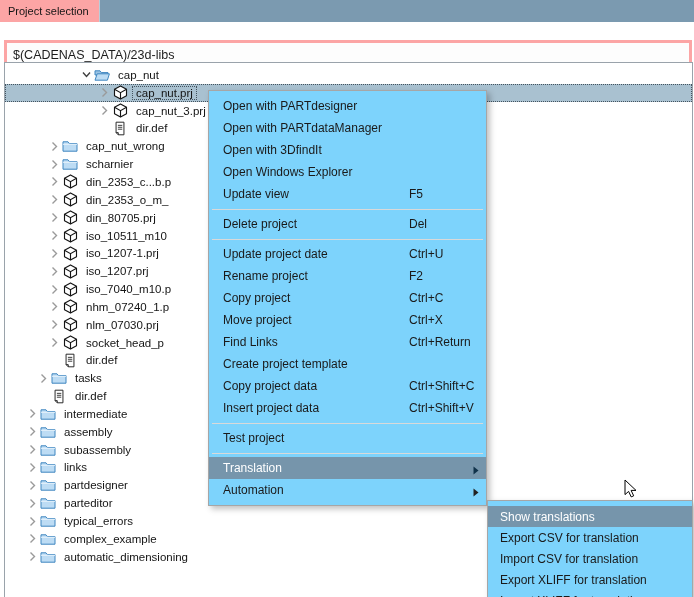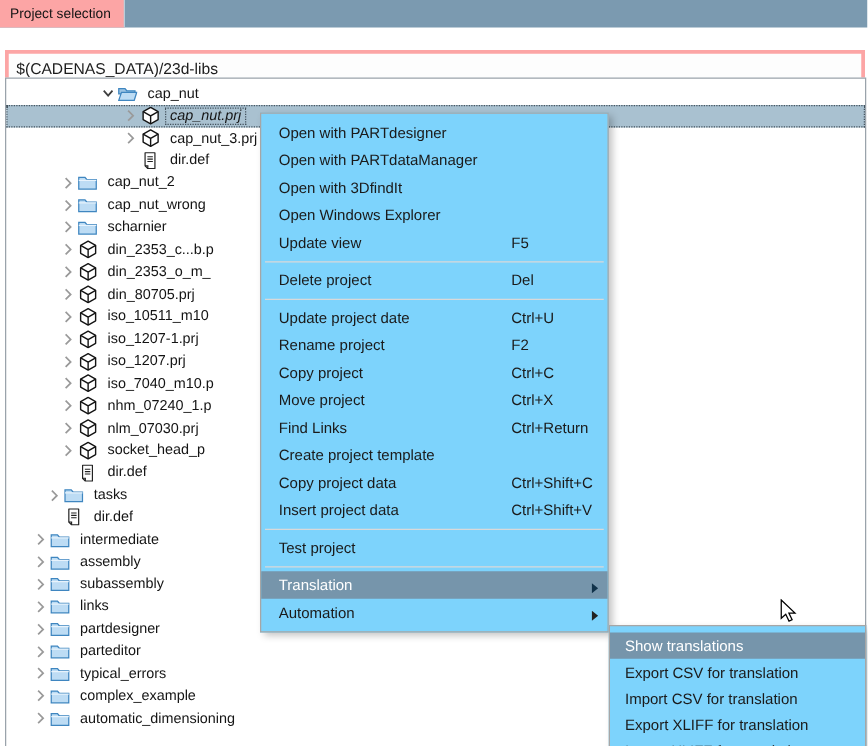--- a/index.html
+++ b/index.html
@@ -43,21 +43,21 @@
     display:flex;align-items:center;height:17.85px;
     font-size:11.5px;color:#141414;white-space:nowrap;
   }
   .trow.sel{
     background:#a9c1d0;
     outline:1px dotted #44535e;outline-offset:-1px;
   }
   .chev{width:15px;height:15px;flex:0 0 15px;display:flex;align-items:center;justify-content:center;}
   .ticon{width:16px;height:16px;flex:0 0 16px;margin-right:5px;display:flex;align-items:center;justify-content:center;}
   .tlabel{padding:0 3px;}
-  .trow.sel .tlabel{outline:1px dotted #44535e;outline-offset:0px;font-style:italic;}
+  .trow.sel .tlabel{outline:1px dotted #44535e;outline-offset:0px;}
 
   
   .menu{
     position:absolute;background:#7dd3fc;
     border:1px solid #a6a6a6;
     box-shadow:3px 3px 6px rgba(0,0,0,0.25);
     padding:4px 0;
     font-size:12px;color:#1a1a1a;
   }
   #ctxmenu{left:208px;top:90px;width:277px;}
@@ -148,34 +148,20 @@
             <svg width="11" height="11" viewBox="0 0 11 11">
               <path d="M3.5 1.5 L7.5 5.5 L3.5 9.5" fill="none" stroke="#9a9a9a" stroke-width="1.4"></path>
             </svg>
           </span>
           <span class="ticon">
             <svg width="16" height="16" viewBox="0 0 16 16">
               <path d="M1 3.8 L6 3.8 L7.4 5.6 L15 5.6 L15 13.2 L1 13.2 Z" fill="#bddcf4" stroke="#3f86c0" stroke-width="1"></path>
               <path d="M1 6.3 L15 6.3" stroke="#e8f3fc" stroke-width="1"></path>
             </svg>
           </span>
-          <span class="tlabel">cap_nut_2</span>
-        </div>
-        <div class="trow" style="padding-left:42px">
-          <span class="chev">
-            <svg width="11" height="11" viewBox="0 0 11 11">
-              <path d="M3.5 1.5 L7.5 5.5 L3.5 9.5" fill="none" stroke="#9a9a9a" stroke-width="1.4"></path>
-            </svg>
-          </span>
-          <span class="ticon">
-            <svg width="16" height="16" viewBox="0 0 16 16">
-              <path d="M1 3.8 L6 3.8 L7.4 5.6 L15 5.6 L15 13.2 L1 13.2 Z" fill="#bddcf4" stroke="#3f86c0" stroke-width="1"></path>
-              <path d="M1 6.3 L15 6.3" stroke="#e8f3fc" stroke-width="1"></path>
-            </svg>
-          </span>
           <span class="tlabel">cap_nut_wrong</span>
         </div>
         <div class="trow" style="padding-left:42px">
           <span class="chev">
             <svg width="11" height="11" viewBox="0 0 11 11">
               <path d="M3.5 1.5 L7.5 5.5 L3.5 9.5" fill="none" stroke="#9a9a9a" stroke-width="1.4"></path>
             </svg>
           </span>
           <span class="ticon">
             <svg width="16" height="16" viewBox="0 0 16 16">

